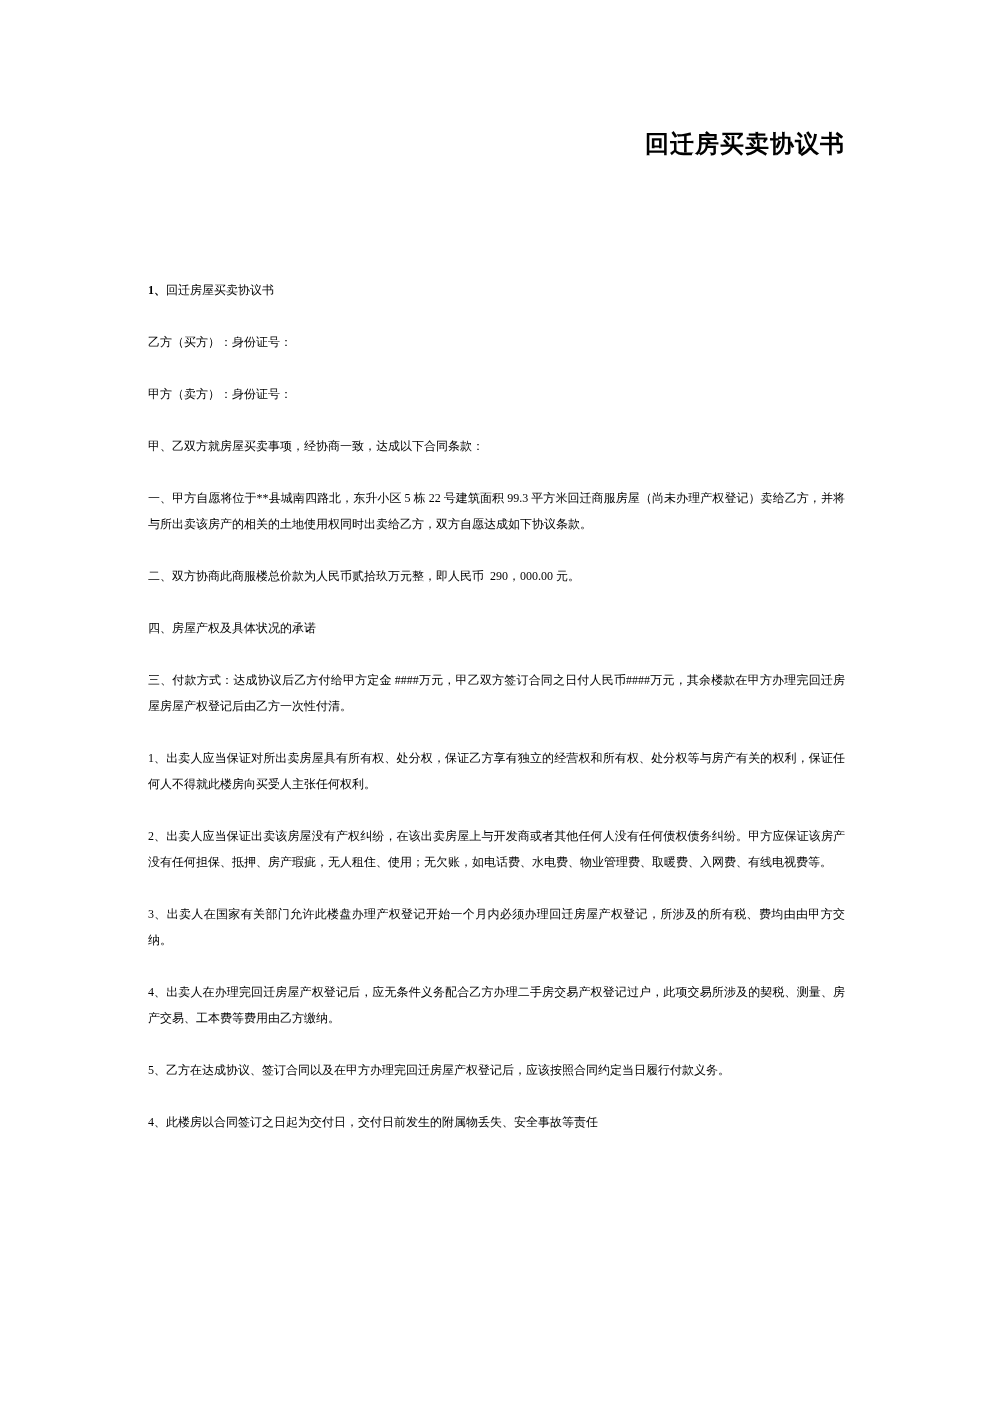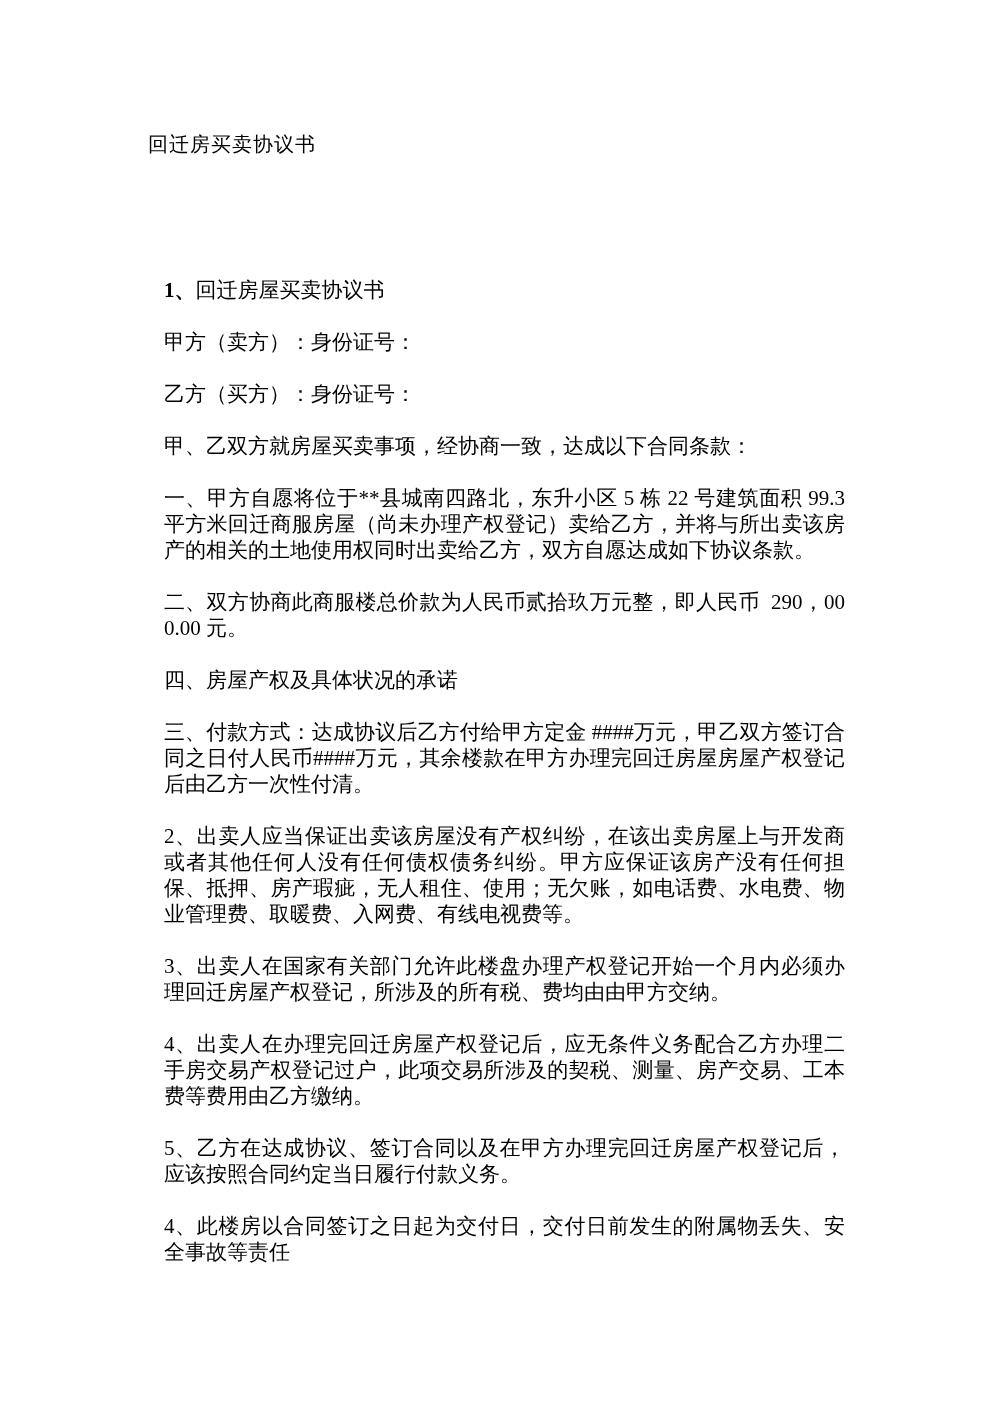--- a/index.html
+++ b/index.html
@@ -16,54 +16,55 @@
   }
   .page {
     box-sizing: border-box;
     width: 993px;
     height: 1404px;
     padding: 130px 148px 0 148px;
     background: #ffffff;
     overflow: hidden;
   }
   .doc-title {
-    font-size: 20px;
-    font-weight: normal;
-    text-align: left;
+    font-size: 24px;
+    font-weight: bold;
+    text-align: right;
     line-height: 29px;
     margin: 0 0 118px 0;
     letter-spacing: 1px;
   }
   .para {
-    font-size: 21px;
+    font-size: 12px;
     line-height: 26px;
-    margin: 0 0 26px 16px;
+    margin: 0 0 26px 0;
     text-align: justify;
     white-space: pre-wrap;
     word-break: break-all;
   }
   .heading-num {
     font-weight: bold;
   }
 </style>
 </head>
 <body>
 
 <div class="page">
 
   <h1 class="doc-title">回迁房买卖协议书</h1>
 
   <p class="para"><span class="heading-num">1、</span><span>回迁房屋买卖协议书</span></p>
 
+  <p class="para">乙方（买方）：身份证号：</p>
   <p class="para">甲方（卖方）：身份证号：</p>
-  <p class="para">乙方（买方）：身份证号：</p>
   <p class="para">甲、乙双方就房屋买卖事项，经协商一致，达成以下合同条款：</p>
   <p class="para">一、甲方自愿将位于**县城南四路北，东升小区 5 栋 22 号建筑面积 99.3 平方米回迁商服房屋（尚未办理产权登记）卖给乙方，并将与所出卖该房产的相关的土地使用权同时出卖给乙方，双方自愿达成如下协议条款。</p>
   <p class="para">二、双方协商此商服楼总价款为人民币贰拾玖万元整，即人民币  290，000.00 元。</p>
   <p class="para">四、房屋产权及具体状况的承诺</p>
   <p class="para">三、付款方式：达成协议后乙方付给甲方定金 ####万元，甲乙双方签订合同之日付人民币####万元，其余楼款在甲方办理完回迁房屋房屋产权登记后由乙方一次性付清。</p>
+  <p class="para">1、出卖人应当保证对所出卖房屋具有所有权、处分权，保证乙方享有独立的经营权和所有权、处分权等与房产有关的权利，保证任何人不得就此楼房向买受人主张任何权利。</p>
   <p class="para">2、出卖人应当保证出卖该房屋没有产权纠纷，在该出卖房屋上与开发商或者其他任何人没有任何债权债务纠纷。甲方应保证该房产没有任何担保、抵押、房产瑕疵，无人租住、使用；无欠账，如电话费、水电费、物业管理费、取暖费、入网费、有线电视费等。</p>
   <p class="para">3、出卖人在国家有关部门允许此楼盘办理产权登记开始一个月内必须办理回迁房屋产权登记，所涉及的所有税、费均由由甲方交纳。</p>
   <p class="para">4、出卖人在办理完回迁房屋产权登记后，应无条件义务配合乙方办理二手房交易产权登记过户，此项交易所涉及的契税、测量、房产交易、工本费等费用由乙方缴纳。</p>
   <p class="para">5、乙方在达成协议、签订合同以及在甲方办理完回迁房屋产权登记后，应该按照合同约定当日履行付款义务。</p>
   <p class="para">4、此楼房以合同签订之日起为交付日，交付日前发生的附属物丢失、安全事故等责任</p>
 
 </div>
 
 </body></html>

